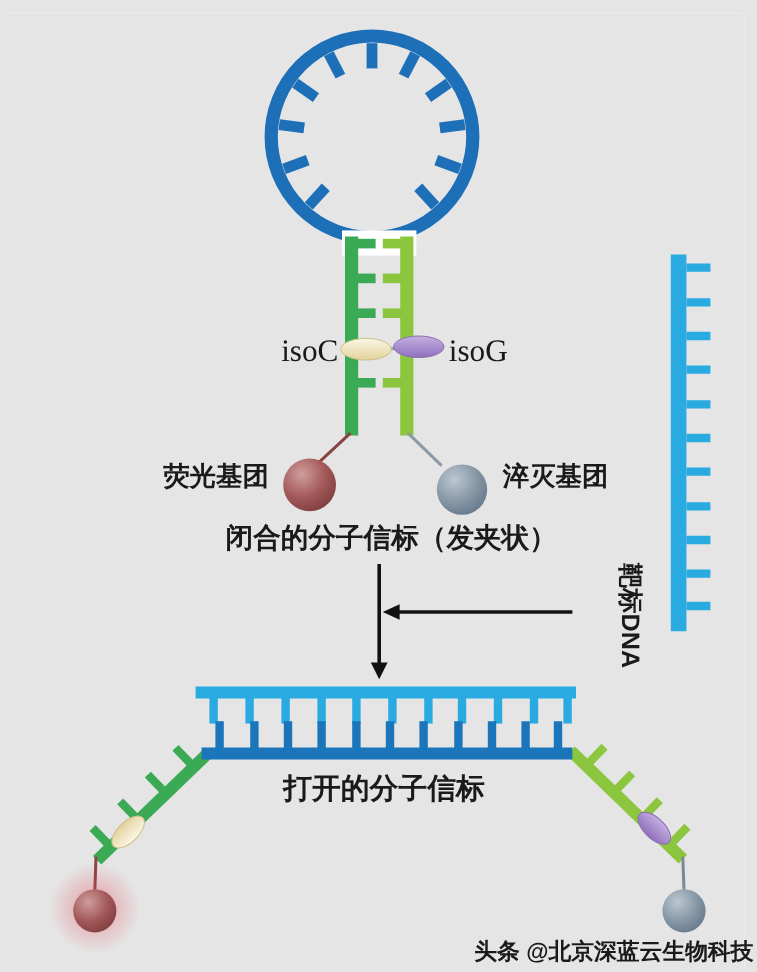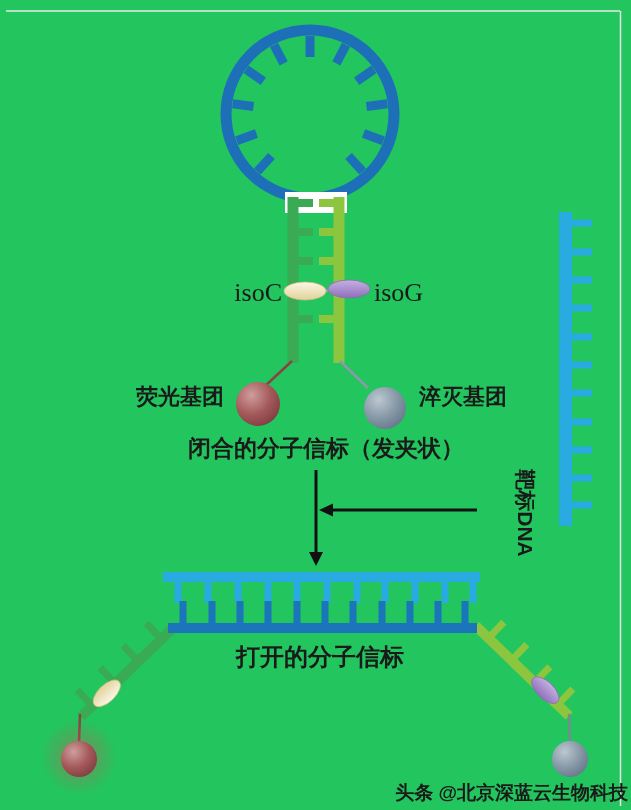--- a/index.html
+++ b/index.html
@@ -1,16 +1,16 @@
 <!DOCTYPE html>
 <html><head>
 <meta charset="utf-8">
 <style>
   html,body{margin:0;padding:0;background:#ffffff;}
-  .stage{position:relative;width:631px;height:810px;background:#22c55e;overflow:hidden;
+  .stage{position:relative;width:631px;height:810px;background:#e5e5e5;overflow:hidden;
          font-family:"Liberation Sans",sans-serif;}
   svg{position:absolute;left:0;top:0;}
   text{fill:#1a1a1a;}
   .cn{font-family:"Liberation Sans",sans-serif;font-weight:bold;}
   .serif{font-family:"Liberation Serif","DejaVu Serif",serif;}
 </style>
 </head>
 <body>
 
 <div class="stage">

